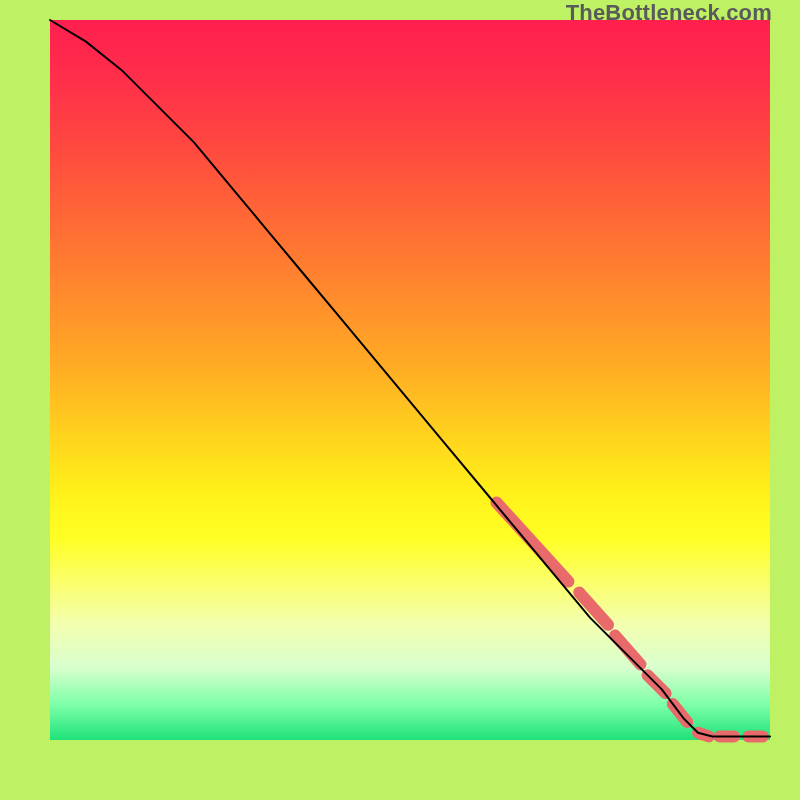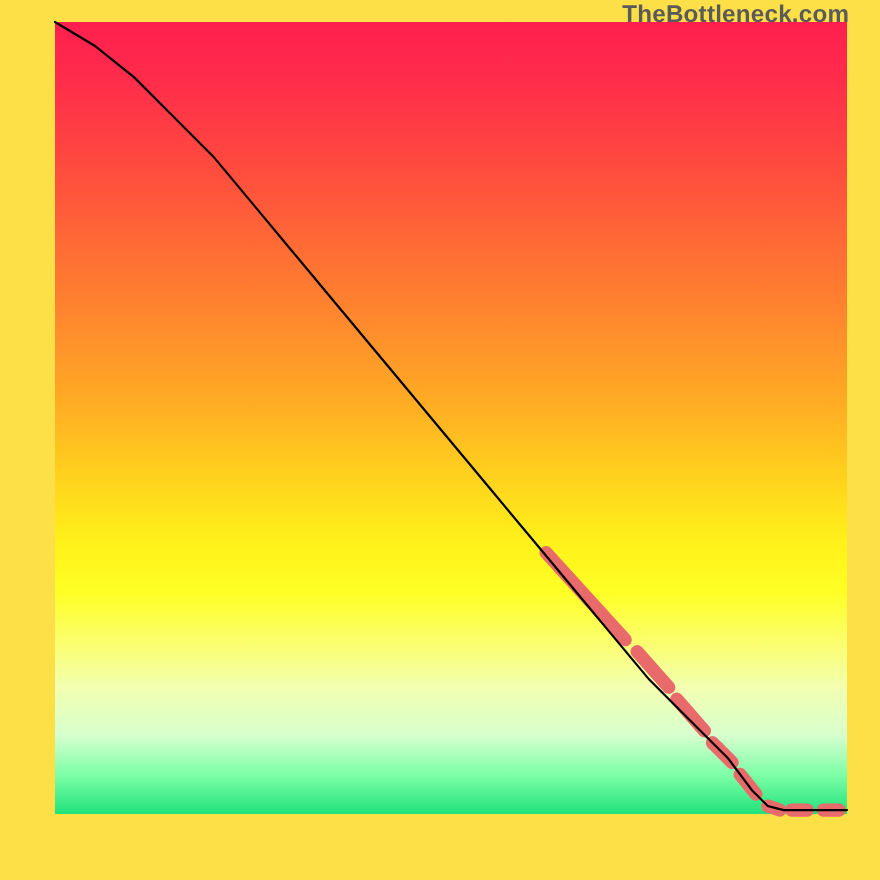--- a/index.html
+++ b/index.html
@@ -7,21 +7,21 @@
     padding: 0;
     width: 800px;
     height: 800px;
     background: #fff;
     font-family: Arial, Helvetica, sans-serif;
   }
   .stage {
     position: relative;
     width: 800px;
     height: 800px;
-    background: #fde047;
+    background: #bef264;
   }
   .plot {
     position: absolute;
     left: 50px;
     top: 20px;
     width: 720px;
     height: 720px;
     
     background: linear-gradient(to bottom,
       #ff1f4f 0%,

